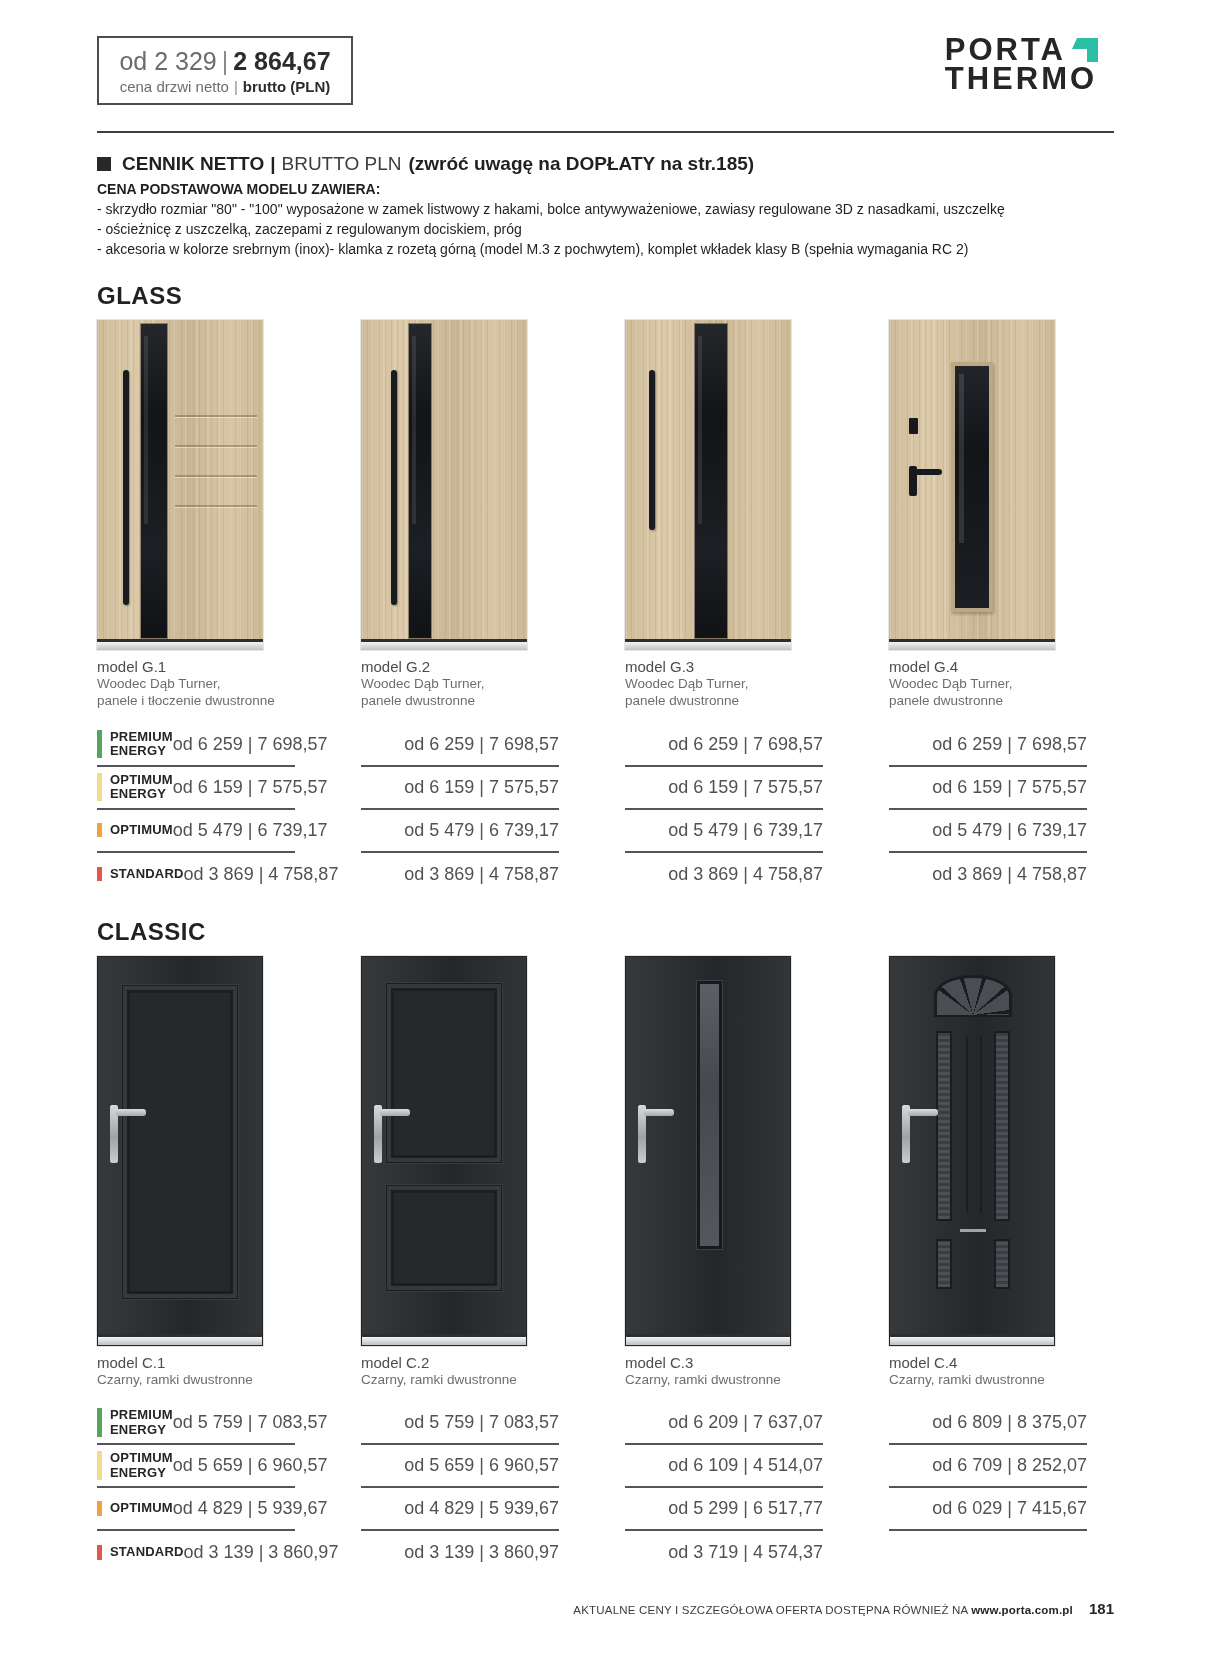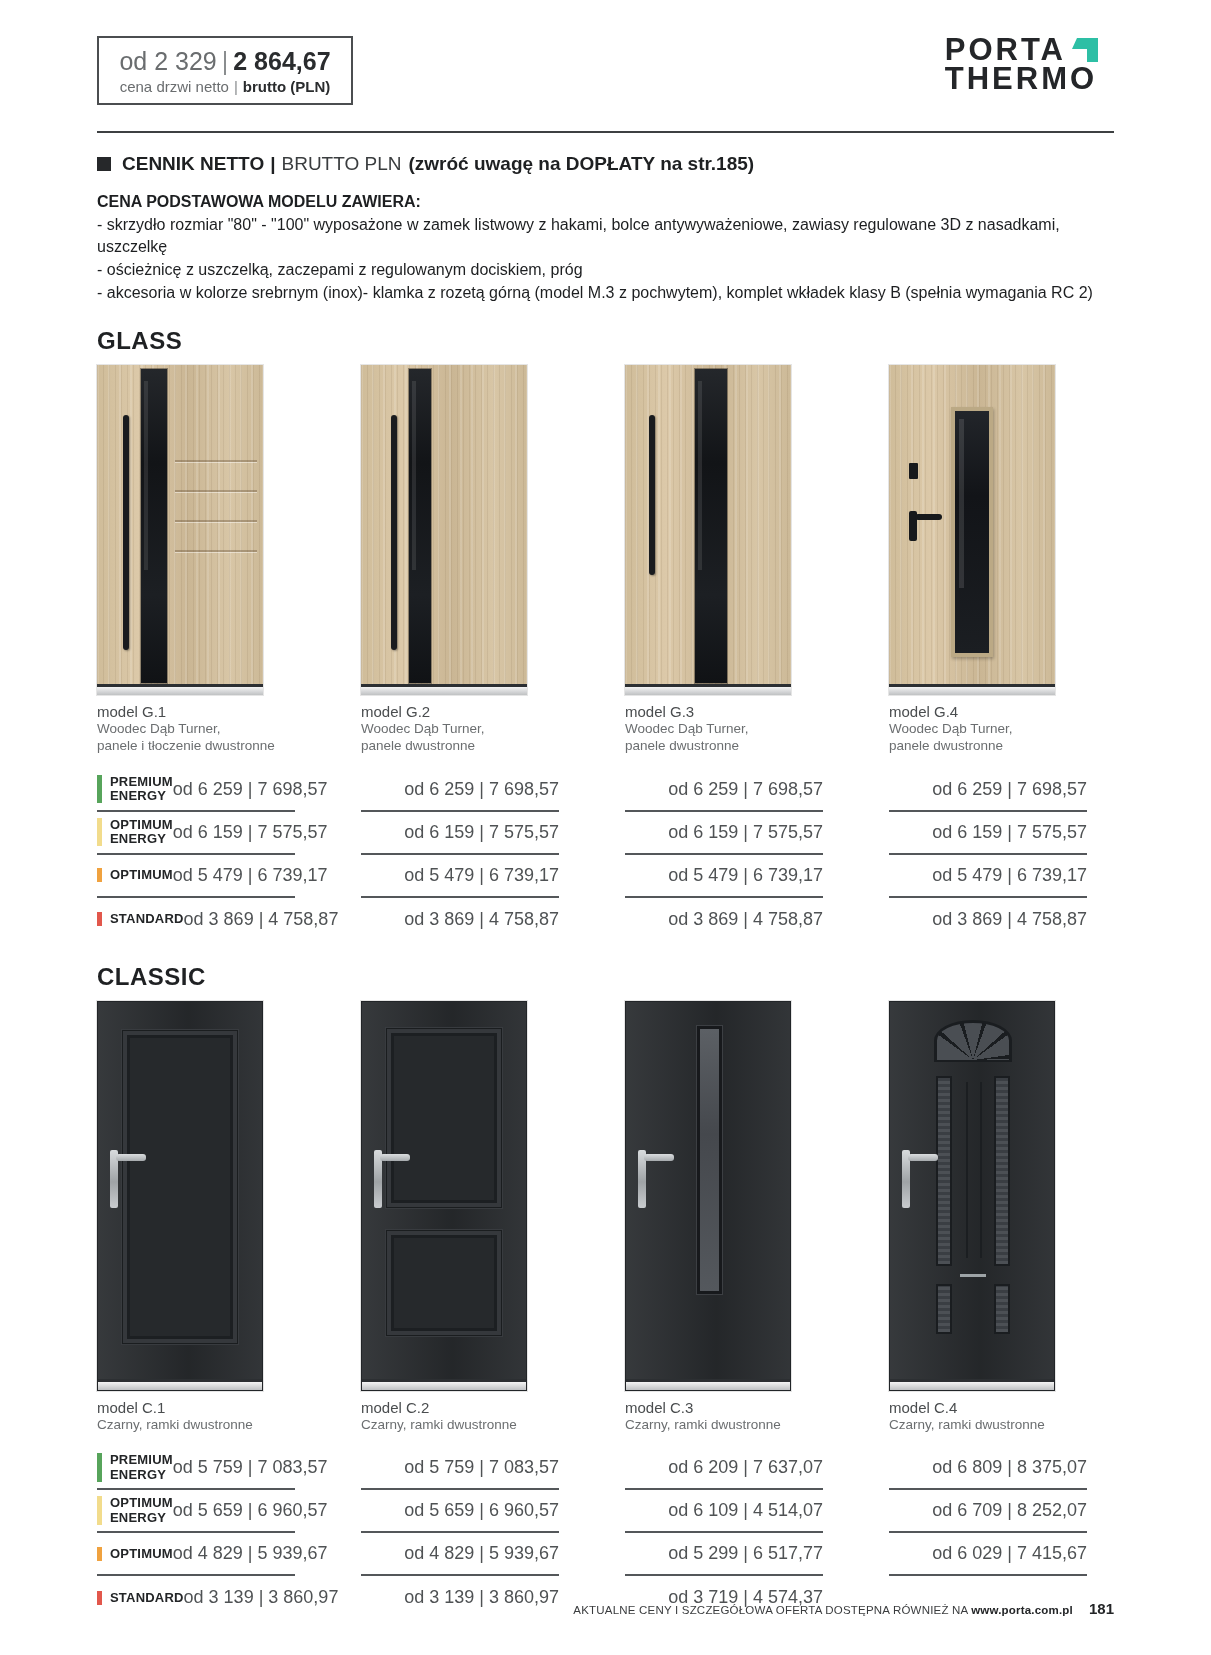--- a/index.html
+++ b/index.html
@@ -21,21 +21,21 @@
   .logo svg { margin-left:6px; margin-top:2px; }
 
   .rule { border:none; border-top:2px solid #3d4042; margin-top:26px; }
 
   
   .cennik { margin-top:20px; font-size:19px; color:#1e2022; display:flex; align-items:center; }
   .sq { display:inline-block; width:14px; height:14px; background:#26282a; margin-right:11px; flex:0 0 auto; }
   .cennik .b { font-weight:bold; }
   .cennik .r { font-weight:normal; color:#3a3d3f; }
   .cennik .pipe { font-weight:bold; padding:0 6px; }
-  .includes { margin-top:16px; font-size:16px; line-height:1.42; color:#1d1f21; }
+  .includes { margin-top:5px; font-size:14px; line-height:1.42; color:#1d1f21; }
   .includes .ttl { font-weight:bold; }
 
   
   h2.sec { font-size:24px; font-weight:bold; letter-spacing:0.5px; color:#1f2123; margin-top:22px; }
 
   
   .grid { display:grid; grid-template-columns:repeat(4,198px); column-gap:66px; width:990px; }
   .doors { margin-top:10px; }
   .door { position:relative; width:166px; overflow:hidden; box-shadow:0 0 0 1px rgba(0,0,0,0.10); }
   .door::after { content:""; position:absolute; left:0; right:0; bottom:0; height:8px;

